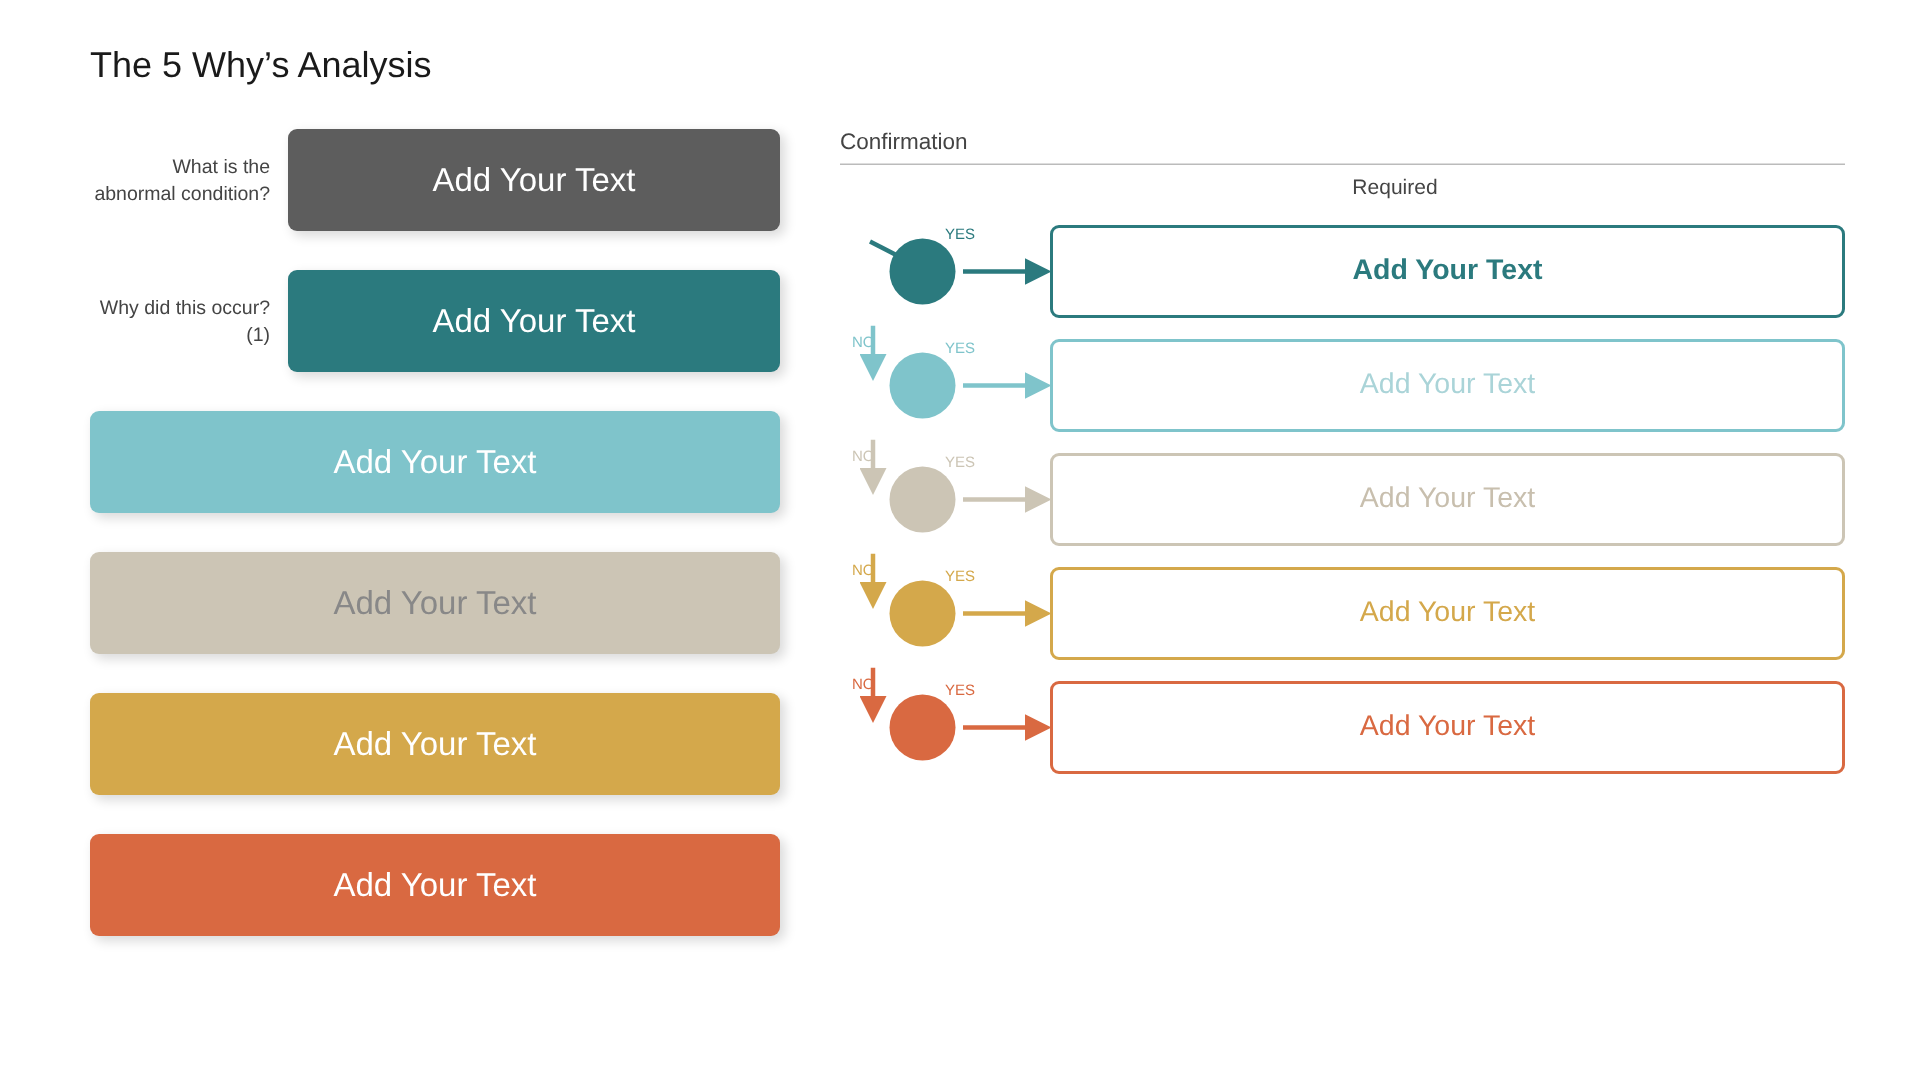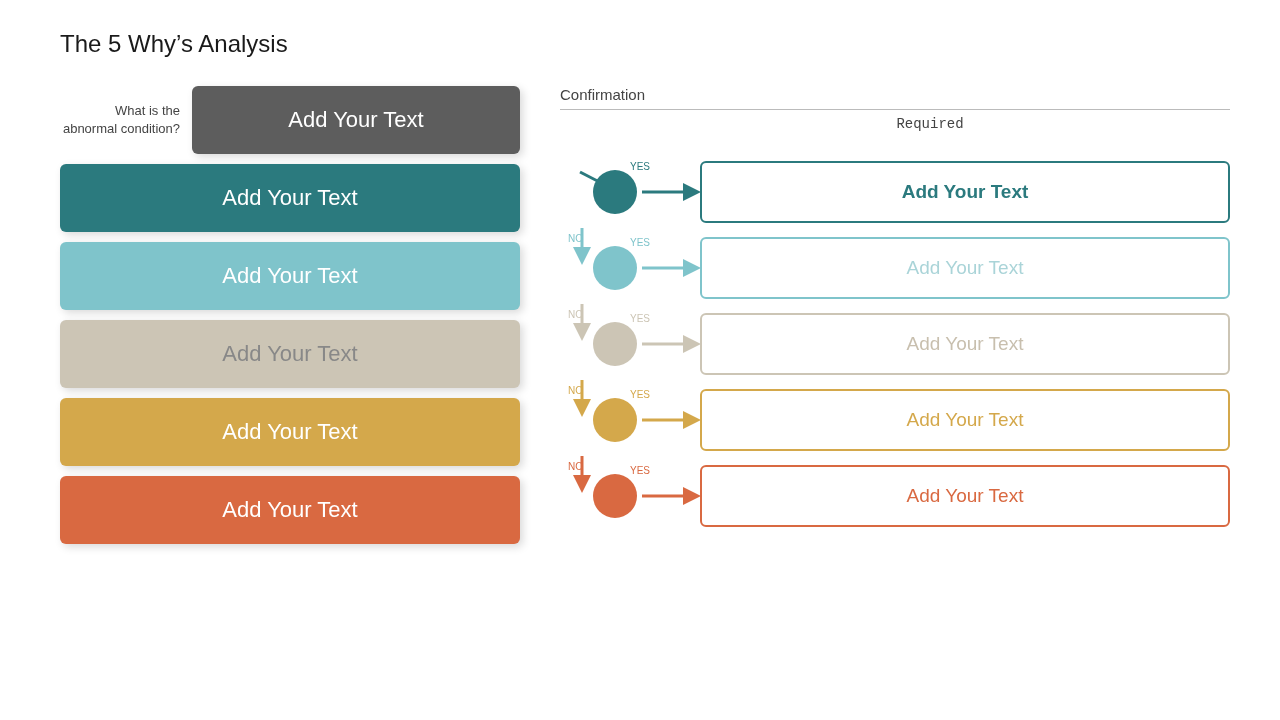--- a/index.html
+++ b/index.html
@@ -24,21 +24,21 @@
     }
     .main-layout {
       display: flex;
       gap: 40px;
       align-items: flex-start;
     }
     
     .left-side {
       display: flex;
       flex-direction: column;
-      gap: 0px;
+      gap: 16px;
       width: 460px;
       flex-shrink: 0;
     }
     .row {
       display: flex;
       align-items: center;
       gap: 12px;
       margin-bottom: 10px;
     }
     .row-label {
@@ -79,33 +79,32 @@
       font-size: 15px;
       color: #444;
       padding-bottom: 6px;
       border-bottom: 1.5px solid #bbb;
       margin-bottom: 6px;
     }
     .conf-subheaders {
       display: flex;
       justify-content: space-between;
       padding: 0 10px 10px 80px;
-      font-family: Liberation Mono, monospace;
     }
     .conf-subheader {
       font-size: 14px;
       color: #444;
       flex: 1;
       text-align: center;
     }
     .diagram-rows {
       display: flex;
       flex-direction: column;
       gap: 8px;
-      margin-top: 16px;
+      margin-top: 5px;
     }
     .diagram-row {
       display: flex;
       align-items: center;
       gap: 0;
       height: 68px;
       position: relative;
     }
     
     .arrow-cluster {
@@ -149,20 +148,21 @@
   <h1 class="title">The 5 Why’s Analysis</h1>
 
   <div class="main-layout">
 
     <div class="left-side" id="left-side">
         <div class="row">
           <div class="row-label">What is the abnormal condition?</div>
           <div class="box box-gray">Add Your Text</div>
         </div>
         <div class="row">
+          <div class="row-label">Why did this occur? (1)</div>
           <div class="box box-teal">Add Your Text</div>
         </div>
         <div class="row">
           <div class="box box-lightblue">Add Your Text</div>
         </div>
         <div class="row">
           <div class="box box-beige">Add Your Text</div>
         </div>
         <div class="row">
           <div class="box box-yellow">Add Your Text</div>

